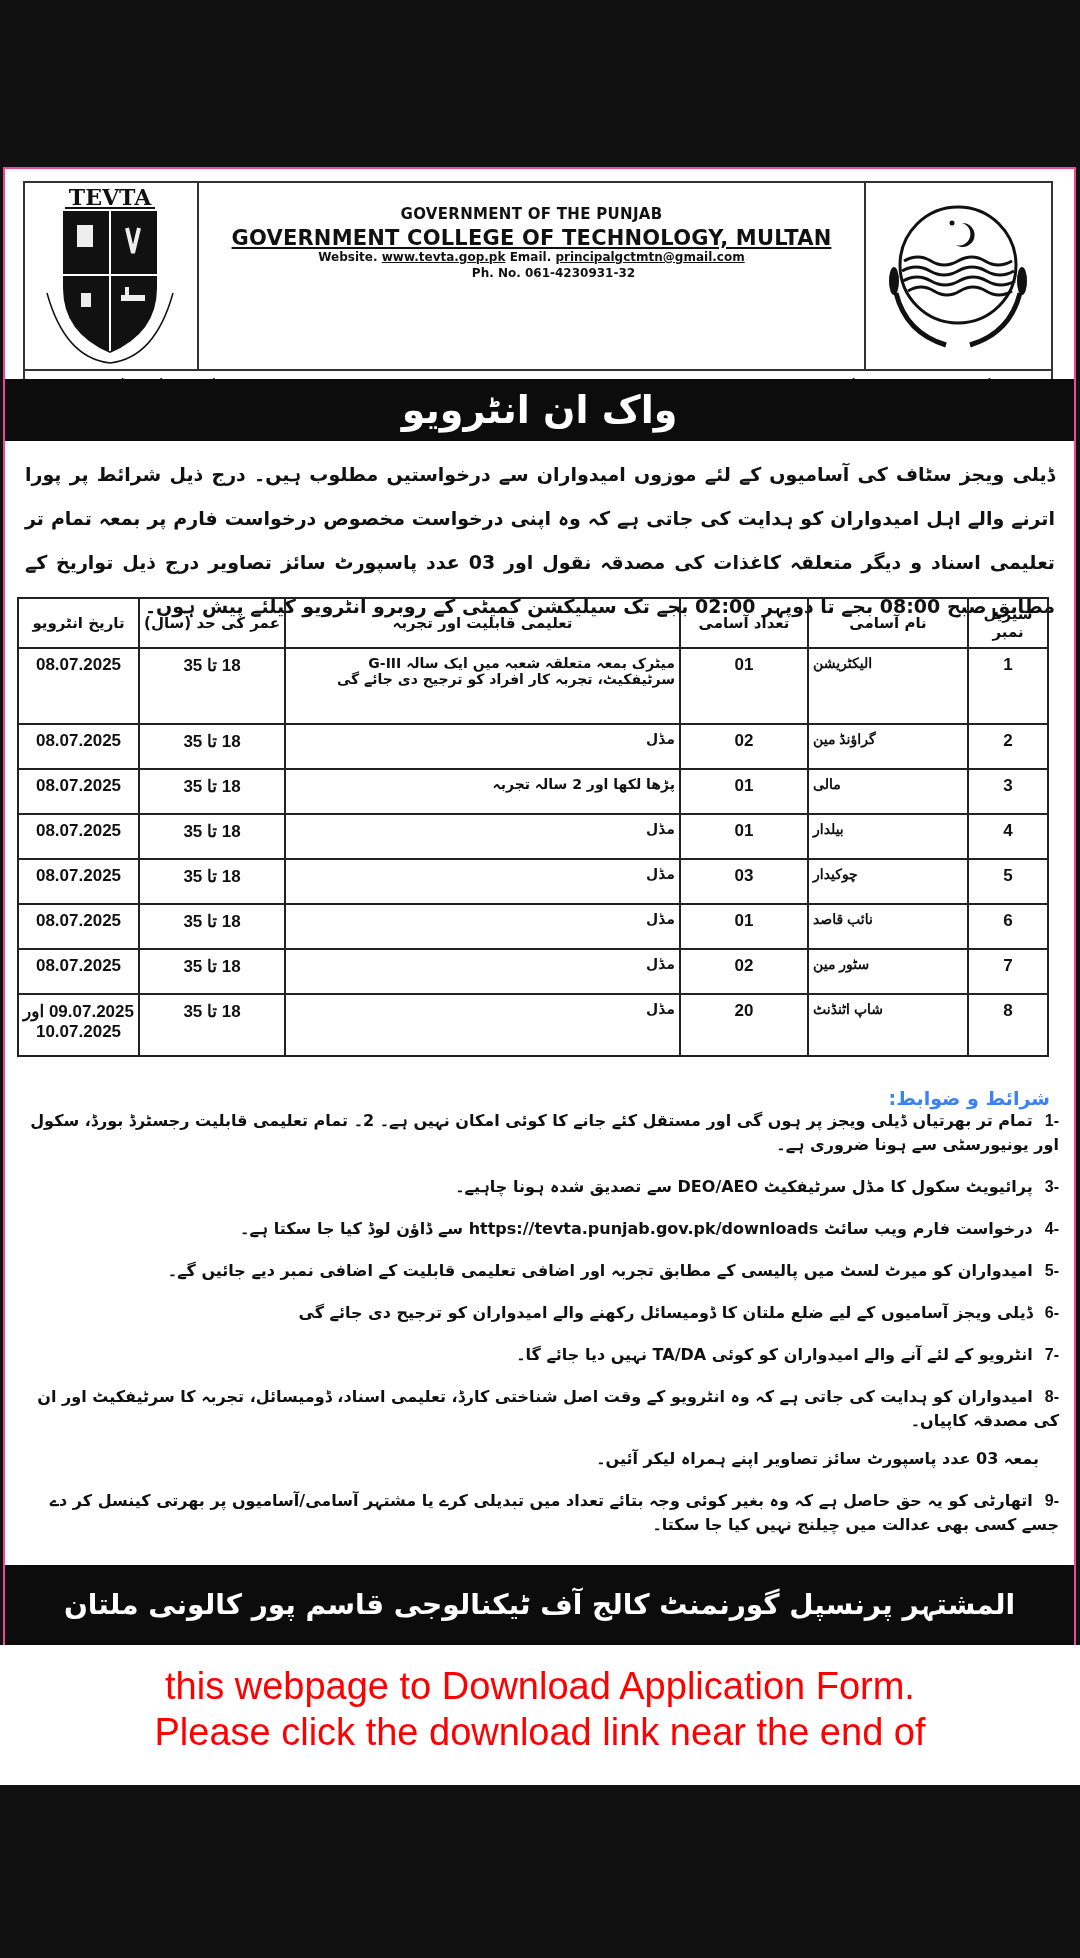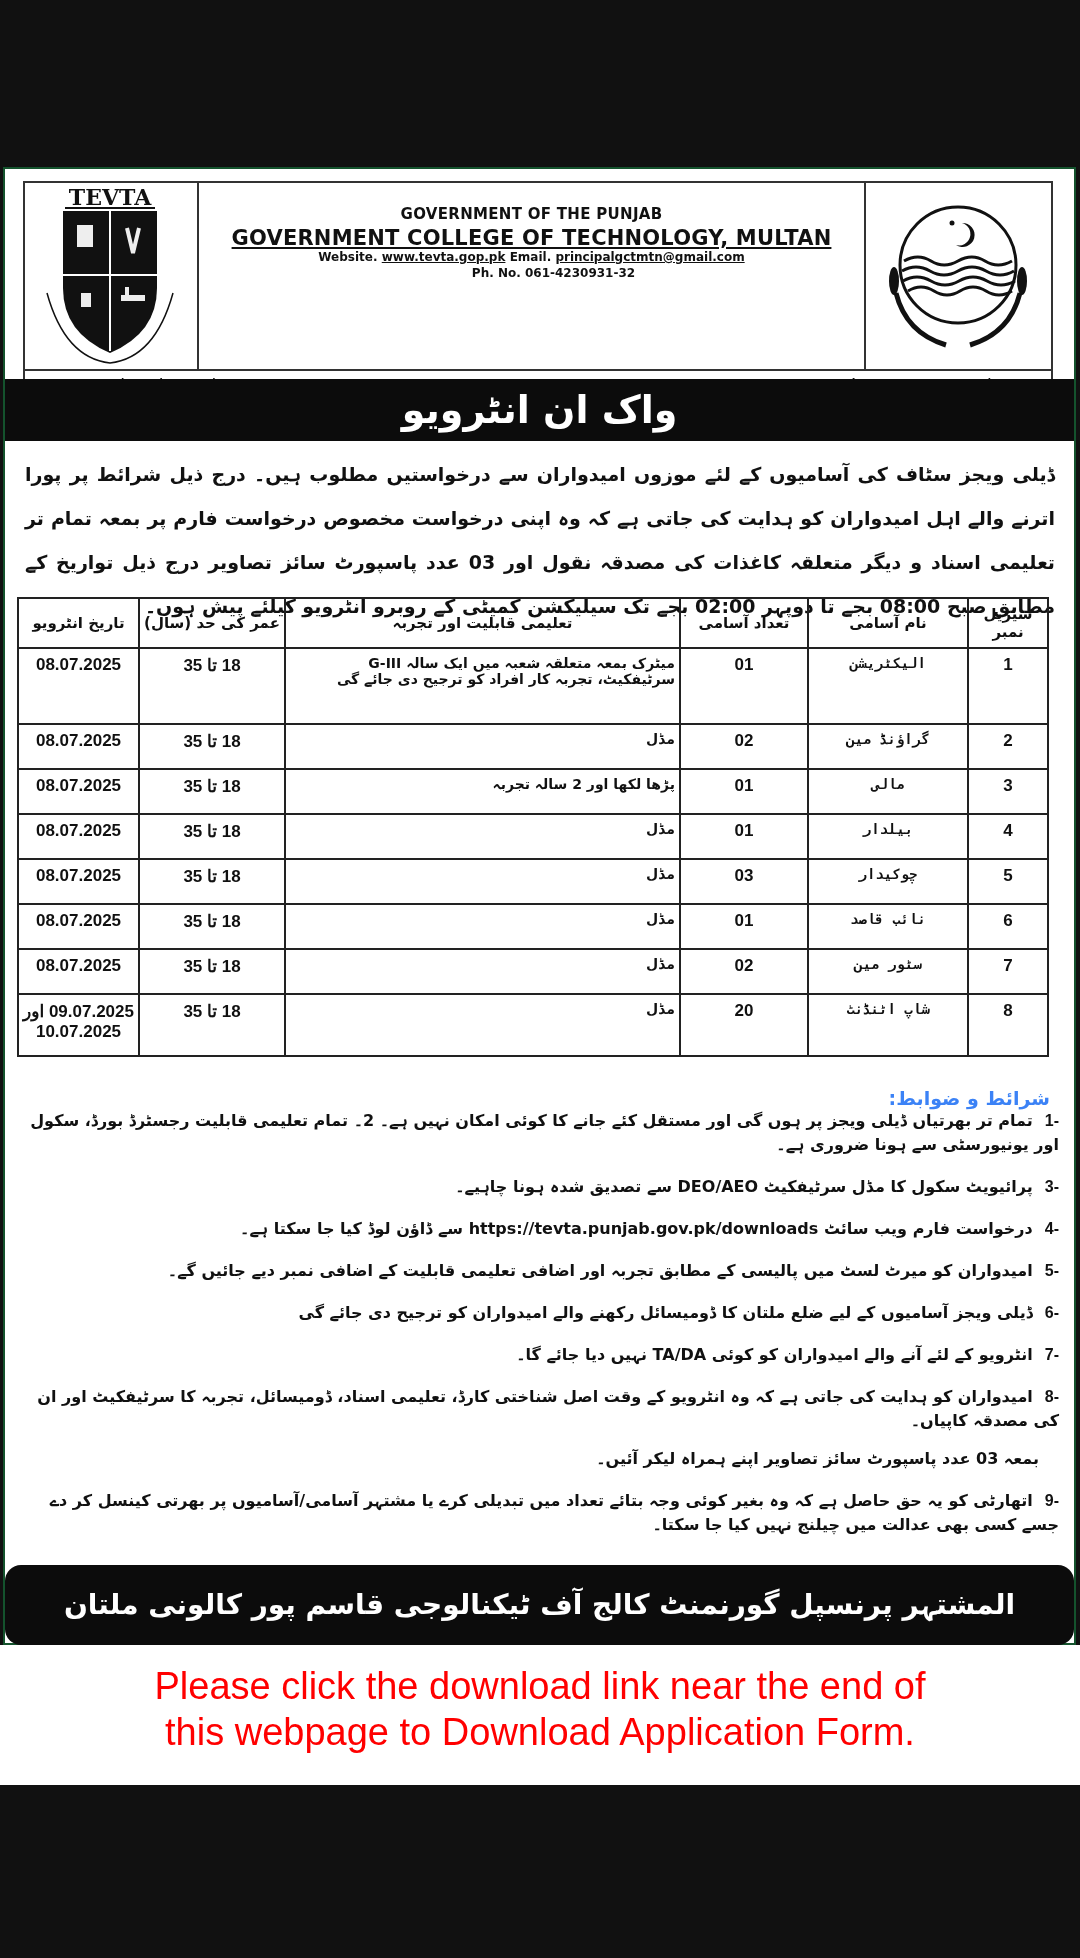--- a/index.html
+++ b/index.html
@@ -1,17 +1,17 @@
 <!DOCTYPE html>
 <html><head>
 <meta charset="utf-8">
 <style>
   html,body{margin:0;padding:0;}
   body{width:1080px;height:1958px;background:#111111;position:relative;overflow:hidden;font-family:"DejaVu Sans",sans-serif;}
-  .doc{position:absolute;left:3px;top:167px;width:1073px;height:1478px;background:#ffffff;border:2px solid #14532d;box-sizing:border-box;}
+  .doc{position:absolute;left:3px;top:167px;width:1073px;height:1478px;background:#ffffff;border:2px solid #ec4899;box-sizing:border-box;}
   .hdr{position:absolute;left:18px;top:12px;width:1030px;height:190px;border:2px solid #333;box-sizing:border-box;display:flex;}
   .logo-l{width:172px;border-right:2px solid #333;position:relative;}
   .logo-r{width:185px;border-left:2px solid #333;position:relative;}
   .hdr-center{flex:1;text-align:center;padding-top:22px;color:#111;font-family:"DejaVu Sans",sans-serif;}
   .hdr-center .l1{font-weight:bold;font-size:15px;letter-spacing:0.3px;}
   .hdr-center .l2{font-weight:bold;font-size:15px;margin-top:3px;}
   .hdr-center .l3{font-weight:bold;font-size:21px;text-decoration:underline;margin-top:3px;letter-spacing:0.2px;}
   .hdr-center .l4{font-weight:bold;font-size:12px;}
   .hdr-center .l4 a{color:#111;text-decoration:underline;}
   .hdr-center .l5{font-weight:bold;font-size:12px;margin-top:2px;padding-left:44px;}
@@ -19,28 +19,28 @@
   .refrow .no{position:absolute;left:10px;top:5px;}
   .refrow .dated{position:absolute;left:775px;top:5px;}
   .refrow .yr{position:absolute;right:14px;top:5px;}
   .banner{position:absolute;left:0;top:210px;width:1069px;height:62px;background:#0c0c0c;color:#fff;text-align:center;font-size:38px;font-weight:bold;line-height:62px;direction:rtl;}
   .banner.top{top:210px;}
   .intro{position:absolute;left:20px;top:283px;width:1030px;direction:rtl;text-align:justify;font-size:19px;line-height:44px;color:#111;font-weight:bold;}
   table.posts{position:absolute;left:12px;top:428px;width:1032px;border-collapse:collapse;direction:rtl;font-size:16px;color:#111;}
   table.posts th,table.posts td{border:2px solid #222;text-align:center;vertical-align:top;padding:6px 4px;}
   table.posts th{font-weight:bold;font-size:15px;height:28px;vertical-align:middle;}
   table.posts td{font-family:"Liberation Sans",sans-serif;font-weight:bold;font-size:17px;height:31px;}
-  table.posts td.ur{font-family:Liberation Mono, monospace;font-size:14px;text-align:center;font-weight:bold;margin-left:12px;}
+  table.posts td.ur{font-family:Liberation Sans, sans-serif;font-size:14px;text-align:left;font-weight:bold;margin-left:12px;}
   table.posts td.q{text-align:right;font-family:"DejaVu Sans",sans-serif;font-size:14px;}
   .cond-title{position:absolute;right:24px;top:918px;direction:rtl;font-size:19px;font-weight:bold;color:#3b82f6;}
   .conds{position:absolute;left:16px;top:940px;width:1038px;direction:rtl;color:#111;}
   .cond{font-size:16px;font-weight:bold;line-height:24px;margin-bottom:18px;}
   .cond .num{font-family:"Liberation Sans",sans-serif;margin-left:12px;}
   .cond .sub{display:block;margin-right:20px;margin-top:14px;}
-  .banner.bottom{top:1396px;height:80px;line-height:80px;font-size:28px;border-radius:16px;}
+  .banner.bottom{top:1396px;height:80px;line-height:80px;font-size:28px;}
   .note{position:absolute;left:0;top:1645px;width:1080px;height:140px;background:#fff;text-align:center;color:#ff0000;font-family:"Liberation Sans",sans-serif;font-size:38px;line-height:46px;padding-top:18px;box-sizing:border-box;}
 </style>
 </head>
 <body>
 
 <div class="doc">
 
   <div class="hdr">
     <div class="logo-l">
       <svg width="170" height="186" viewBox="0 0 170 186">
@@ -184,15 +184,15 @@
     <div class="cond"><span class="num">-6</span><span>ڈیلی ویجز آسامیوں کے لیے ضلع ملتان کا ڈومیسائل رکھنے والے امیدواران کو ترجیح دی جائے گی</span></div>
     <div class="cond"><span class="num">-7</span><span>انٹرویو کے لئے آنے والے امیدواران کو کوئی TA/DA نہیں دیا جائے گا۔</span></div>
     <div class="cond"><span class="num">-8</span><span>امیدواران کو ہدایت کی جاتی ہے کہ وہ انٹرویو کے وقت اصل شناختی کارڈ، تعلیمی اسناد، ڈومیسائل، تجربہ کا سرٹیفکیٹ اور ان کی مصدقہ کاپیاں۔</span><span class="sub">بمعہ 03 عدد پاسپورٹ سائز تصاویر اپنے ہمراہ لیکر آئیں۔</span></div>
     <div class="cond"><span class="num">-9</span><span>اتھارٹی کو یہ حق حاصل ہے کہ وہ بغیر کوئی وجہ بتائے تعداد میں تبدیلی کرے یا مشتہر آسامی/آسامیوں پر بھرتی کینسل کر دے جسے کسی بھی عدالت میں چیلنج نہیں کیا جا سکتا۔</span></div>
   </div>
 
   <div class="banner bottom">المشتہر پرنسپل گورنمنٹ کالج آف ٹیکنالوجی قاسم پور کالونی ملتان</div>
 </div>
 
 <div class="note">
+  <div>this webpage to Download Application Form.</div>
   <div>Please click the download link near the end of</div>
-  <div>this webpage to Download Application Form.</div>
 </div>
 
 </body></html>

